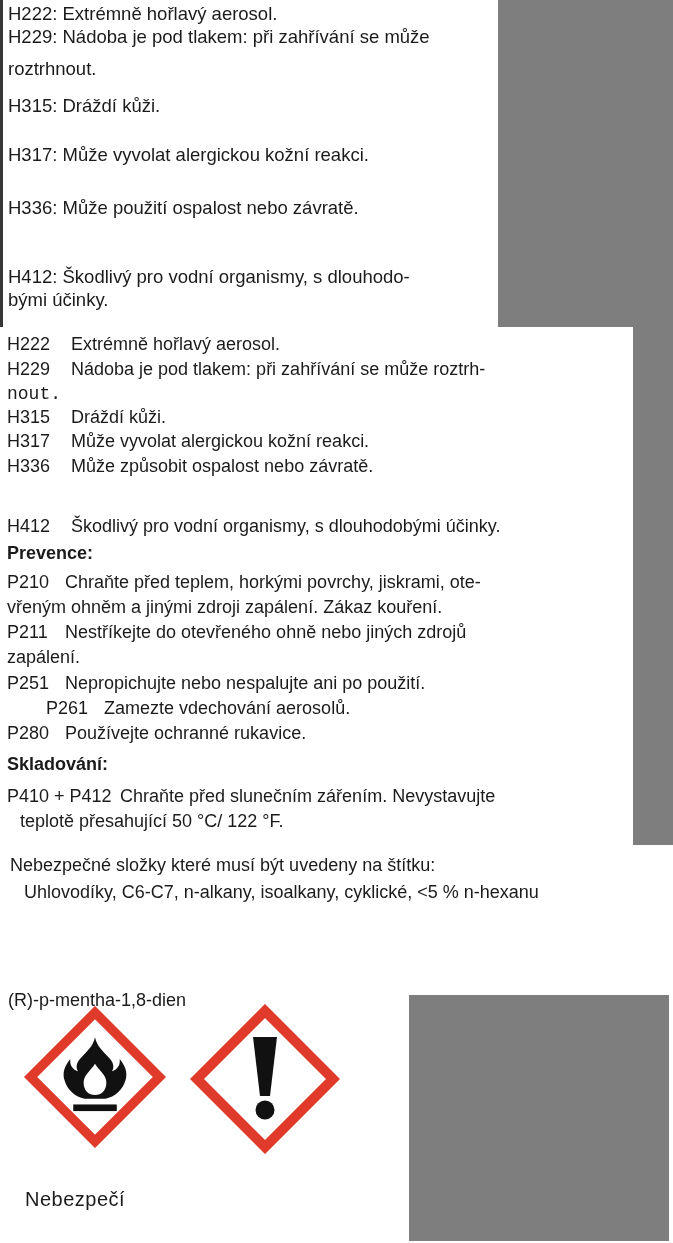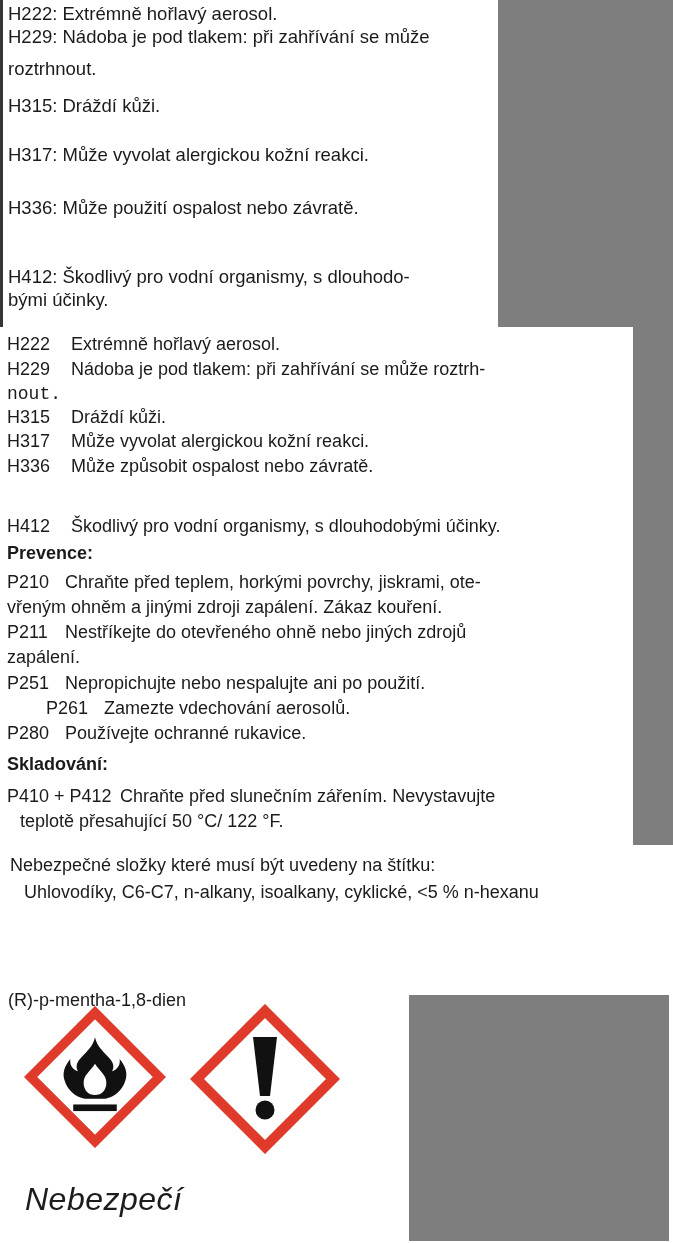--- a/index.html
+++ b/index.html
@@ -6,21 +6,21 @@
   body{background:#ffffff;font-family:"Liberation Sans","DejaVu Sans",sans-serif;}
   .page{position:relative;width:673px;height:1243px;background:#ffffff;overflow:hidden;}
   .grayblock{position:absolute;background:#7e7e7e;}
   .edge-line{position:absolute;left:0;top:0;width:3px;height:327px;background:#363636;}
   .t{position:absolute;white-space:nowrap;color:#1b1b1b;font-size:18px;line-height:22px;}
   .b1{font-size:18.5px;text-align:center;}
   .bold{font-weight:bold;}
   .code{display:inline-block;width:64px;}
   .pcode{display:inline-block;width:58px;}
   .stcode{display:inline-block;width:113px;}
-  .signal{font-size:32px;letter-spacing:0.5px;color:#1c1c1c;font-style:italic;}
+  .signal{font-size:20px;letter-spacing:0.5px;color:#1c1c1c;}
   svg{display:block;}
 </style>
 </head>
 <body>
 
 <div class="page">
 
   <div class="grayblock" style="left:498px;top:0;width:175px;height:327px;"></div>
   <div class="grayblock" style="left:633px;top:327px;width:40px;height:518px;"></div>
   <div class="grayblock" style="left:409px;top:995px;width:260px;height:246px;"></div>

